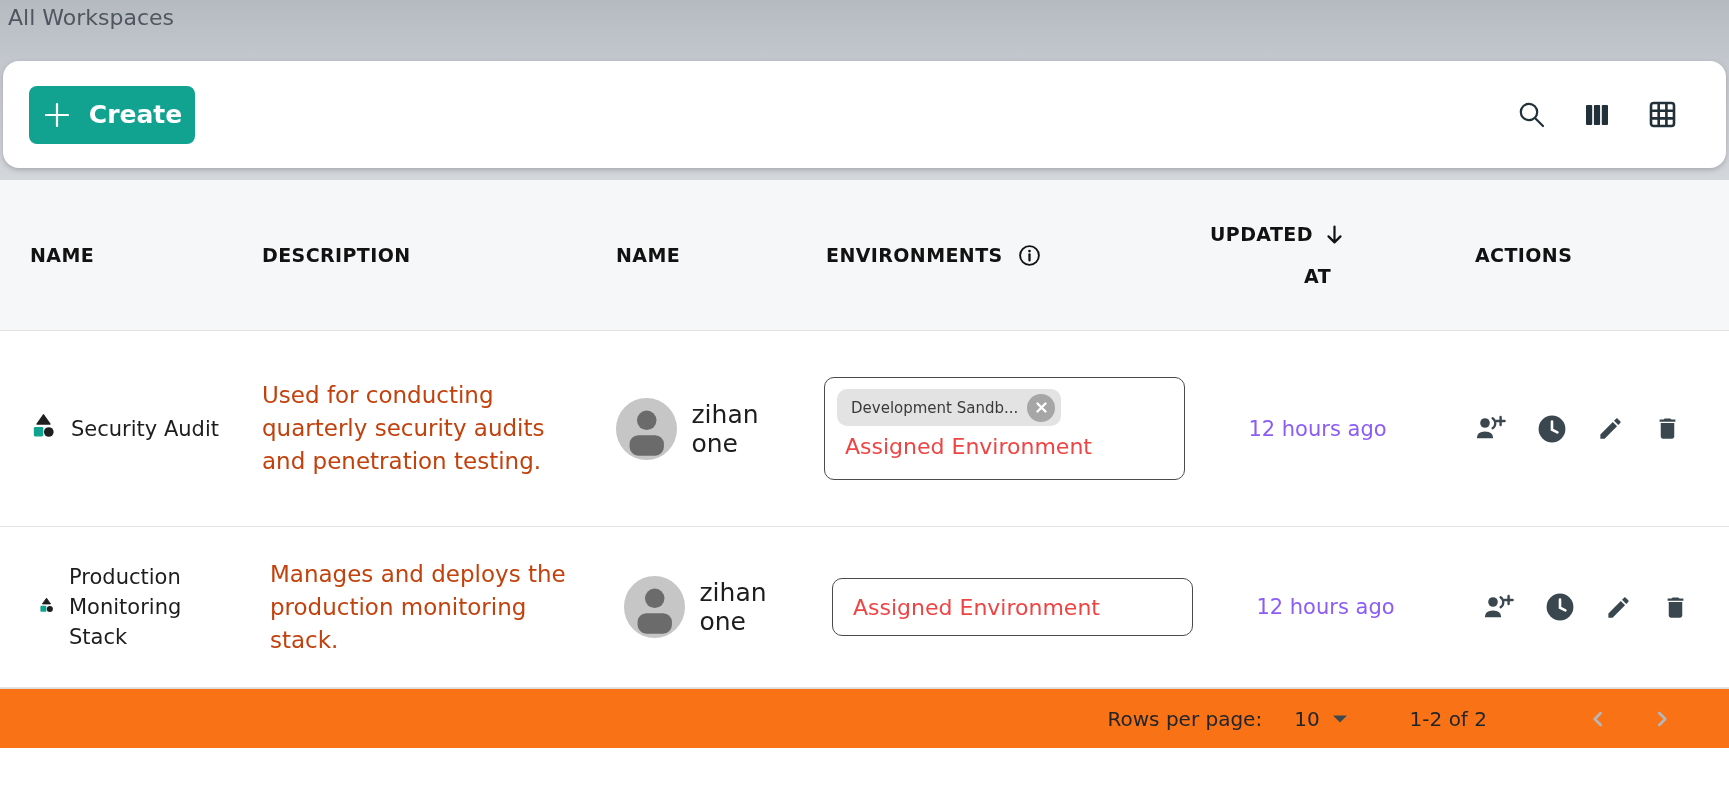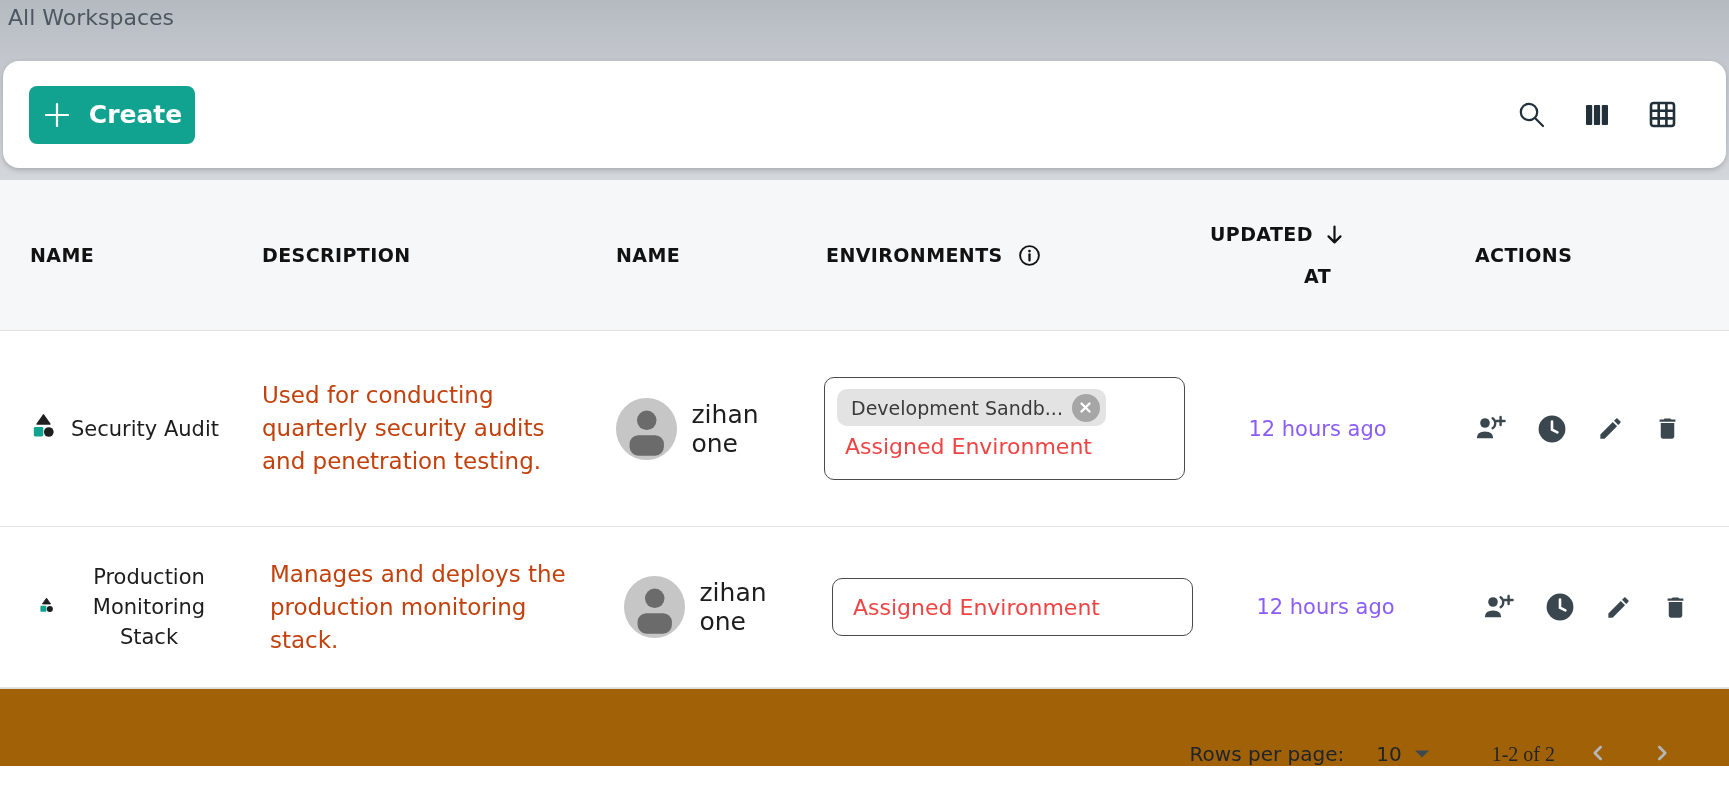--- a/index.html
+++ b/index.html
@@ -71,21 +71,21 @@
   .th-owner { padding-left: 10px; }
   .th-env { padding-left: 14px; display: flex; align-items: center; gap: 15px; }
   .th-updated { text-align: center; line-height: 42px; }
   .th-updated .line1 { display: flex; align-items: center; gap: 10px; }
   .th-actions { padding-left: 50px; }
 
   .trow { background: #fff; border-bottom: 1px solid #e4e4e4; }
   .trow-1 { height: 196px; }
   .trow-2 { height: 161px; padding-left: 8px; }
 
-  .cell-name { padding-left: 30px; display: flex; align-items: center; gap: 14px; text-align: center; }
+  .cell-name { padding-left: 30px; display: flex; align-items: center; gap: 14px; }
   .cell-name .name-text { font-size: 21px; color: #1d1d1d; line-height: 30px; max-width: 160px; }
   .cell-desc { padding-left: 30px; padding-right: 36px; font-size: 23px; color: #c2410c; line-height: 33px; }
   .cell-owner { padding-left: 10px; display: flex; align-items: center; gap: 14px; }
   .owner-name { font-size: 25px; color: #1d1d1d; }
   .avatar {
     width: 62px; height: 62px; border-radius: 50%;
     background: #c6c6c6; overflow: hidden;
     display: flex; align-items: flex-end; justify-content: center;
   }
   .cell-env { padding-left: 12px; }
@@ -96,49 +96,49 @@
     background: #fff;
   }
   .env-field.tall { height: 103px; padding: 11px 12px 0 12px; }
   .env-field.short { height: 58px; display: flex; align-items: center; padding-left: 20px; }
   .env-chip {
     display: inline-flex; align-items: center; gap: 9px;
     height: 37px;
     background: #e3e3e3;
     border-radius: 10px;
     padding: 0 6px 0 14px;
-    font-size: 19px; color: #3a3a3a;
+    font-size: 15px; color: #3a3a3a;
   }
   .chip-x {
     width: 28px; height: 28px; border-radius: 50%;
     background: #a6a6a6;
     display: flex; align-items: center; justify-content: center;
     cursor: pointer;
   }
   .env-placeholder { font-size: 22px; color: #ef4444; }
   .env-field.tall .env-placeholder { display: block; margin: 8px 0 0 8px; }
 
   .cell-updated { text-align: center; font-size: 21px; color: #8b5cf6; }
   .cell-actions { padding-left: 50px; display: flex; align-items: center; gap: 30px; }
   .action-icon { display: inline-flex; cursor: pointer; }
 
   
   .tfoot {
-    height: 78px;
-    background: #a16207;
+    height: 60px;
+    background: #f97316;
     border-top: 1px solid #dcdcdc;
     display: flex;
-    align-items: flex-end;
+    align-items: center;
     justify-content: flex-end;
     font-size: 20px;
     color: #212529;
   }
   .rpp-label { margin-right: 32px; }
   .rpp-select { display: flex; align-items: center; gap: 12px; cursor: pointer; margin-right: 62px; }
-  .range-label { margin-right: 30px; font-family: Liberation Serif, serif; }
+  .range-label { margin-right: 98px; }
   .pg-btn { display: inline-flex; cursor: default; }
   .pg-prev { margin-right: 38px; }
   .pg-next { margin-right: 54px; }
 </style>
 </head>
 <body>
 
 <div class="top-section">
   <div class="page-title">All Workspaces</div>
 

